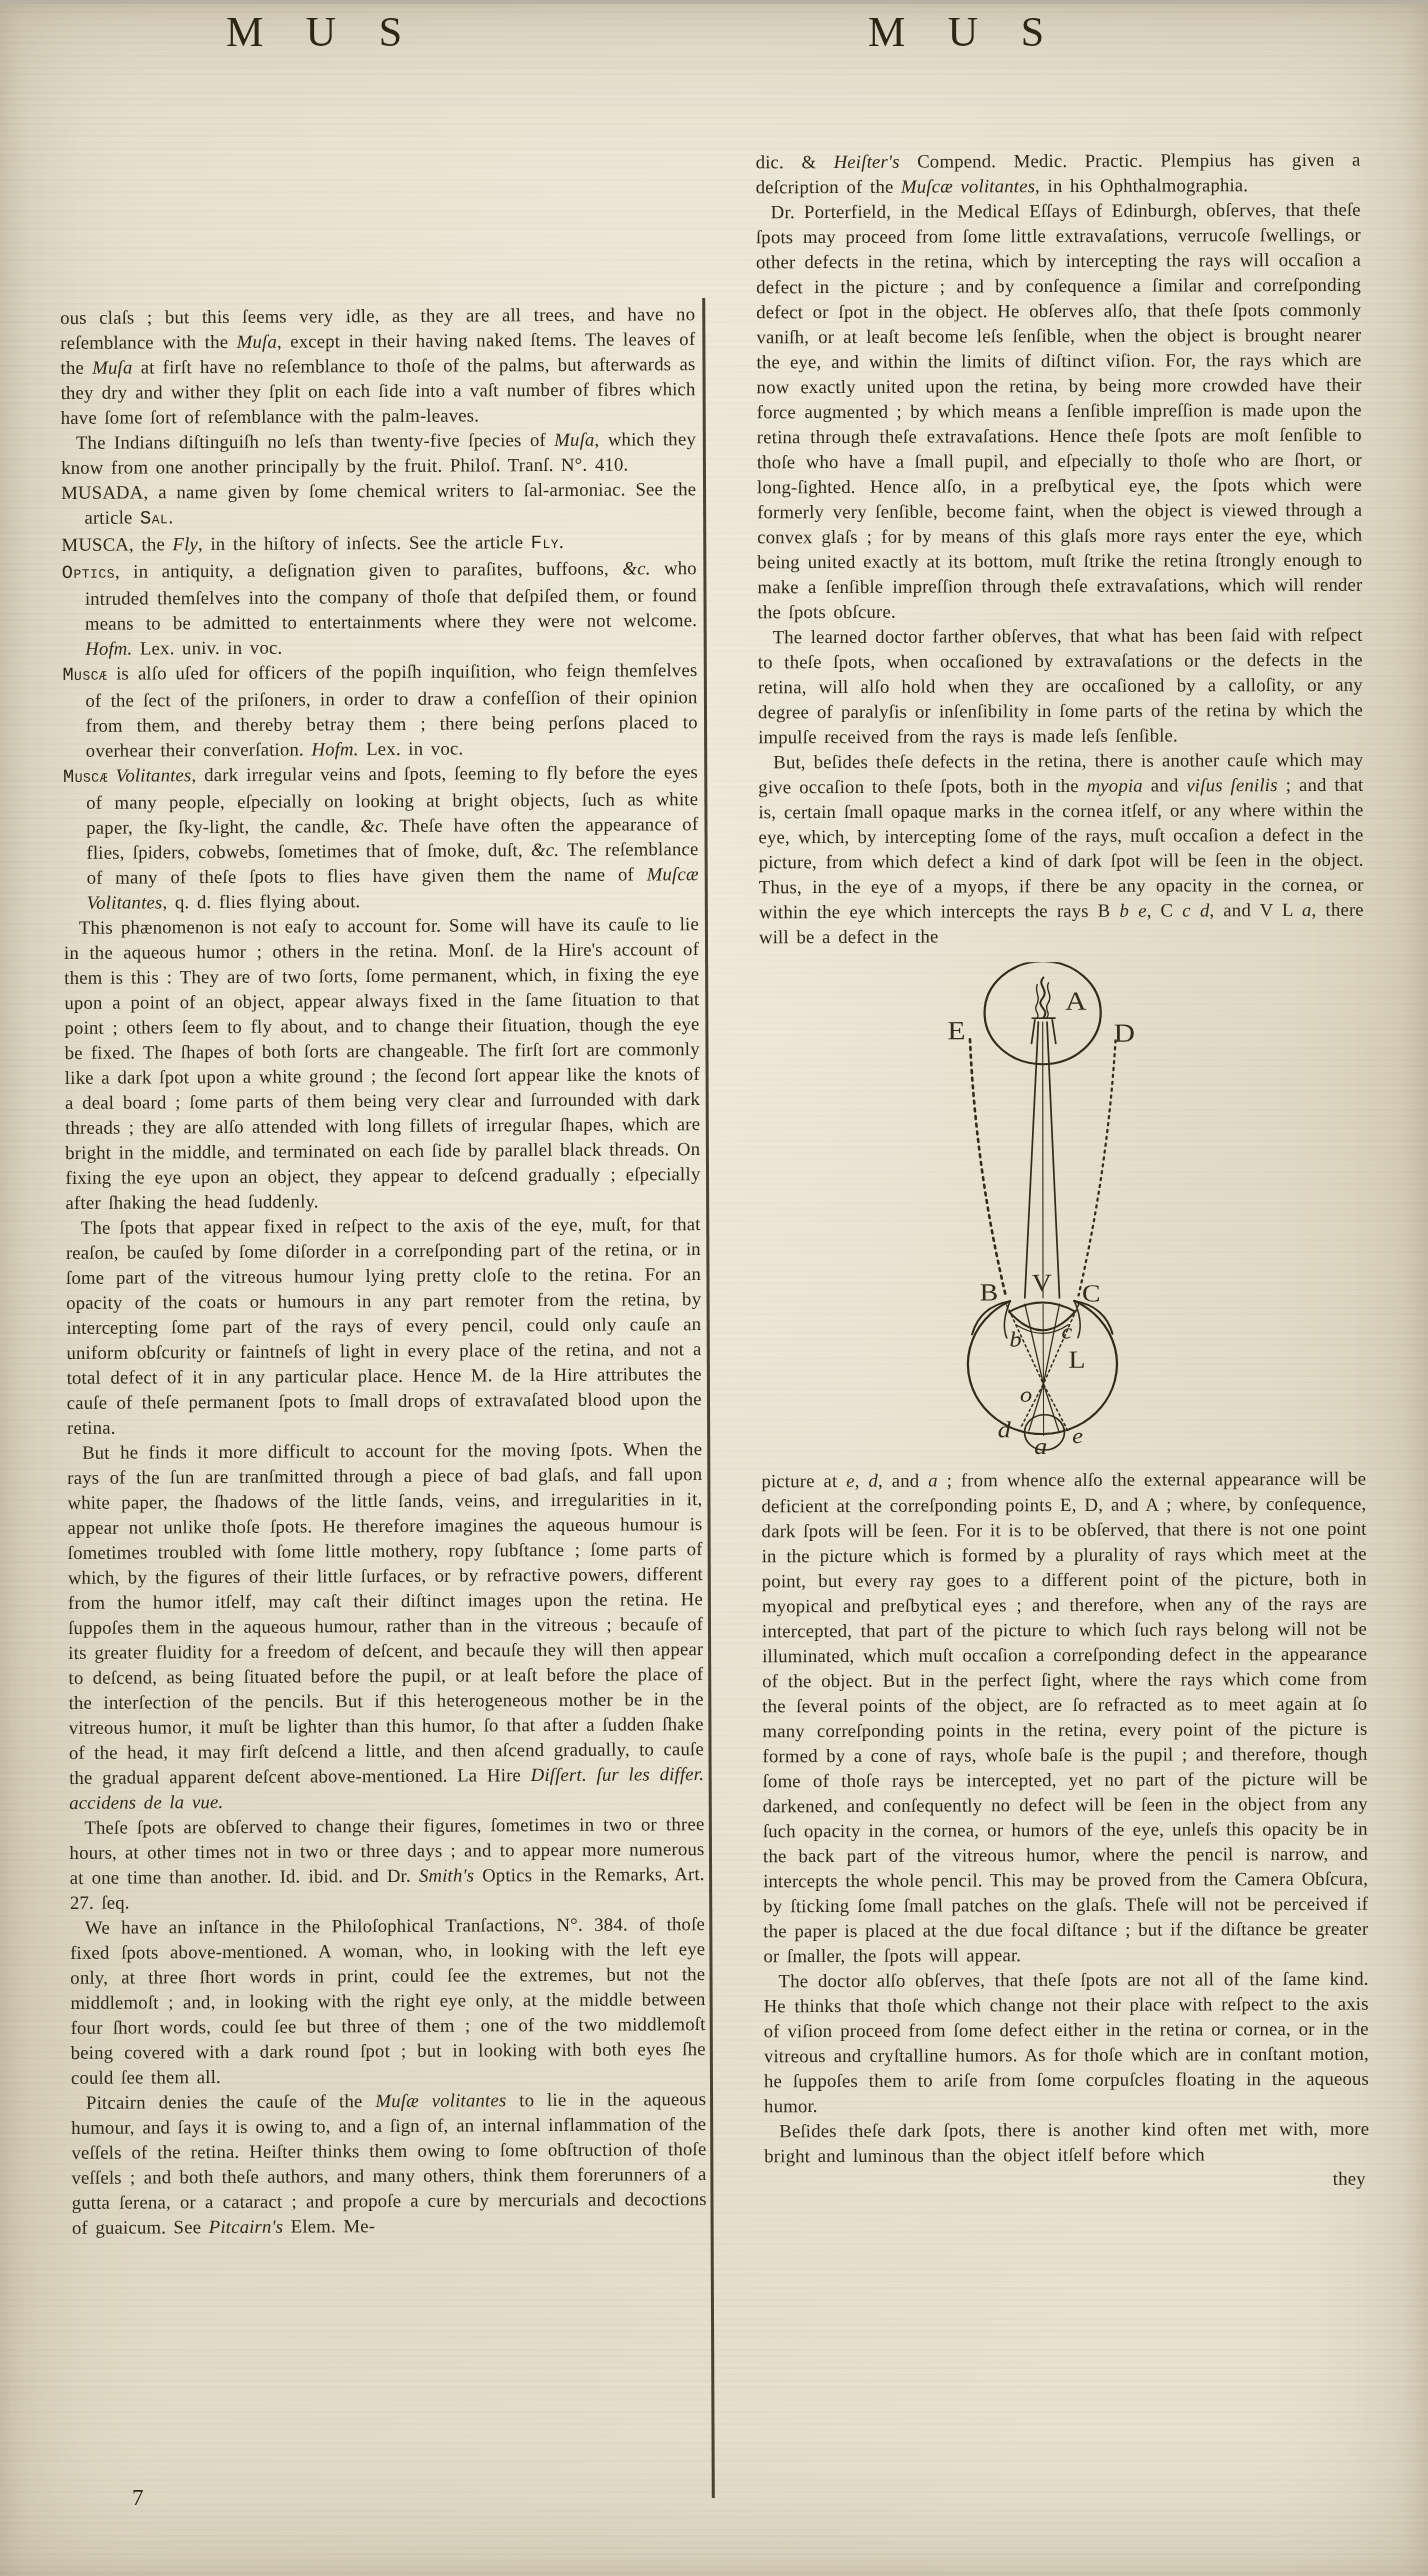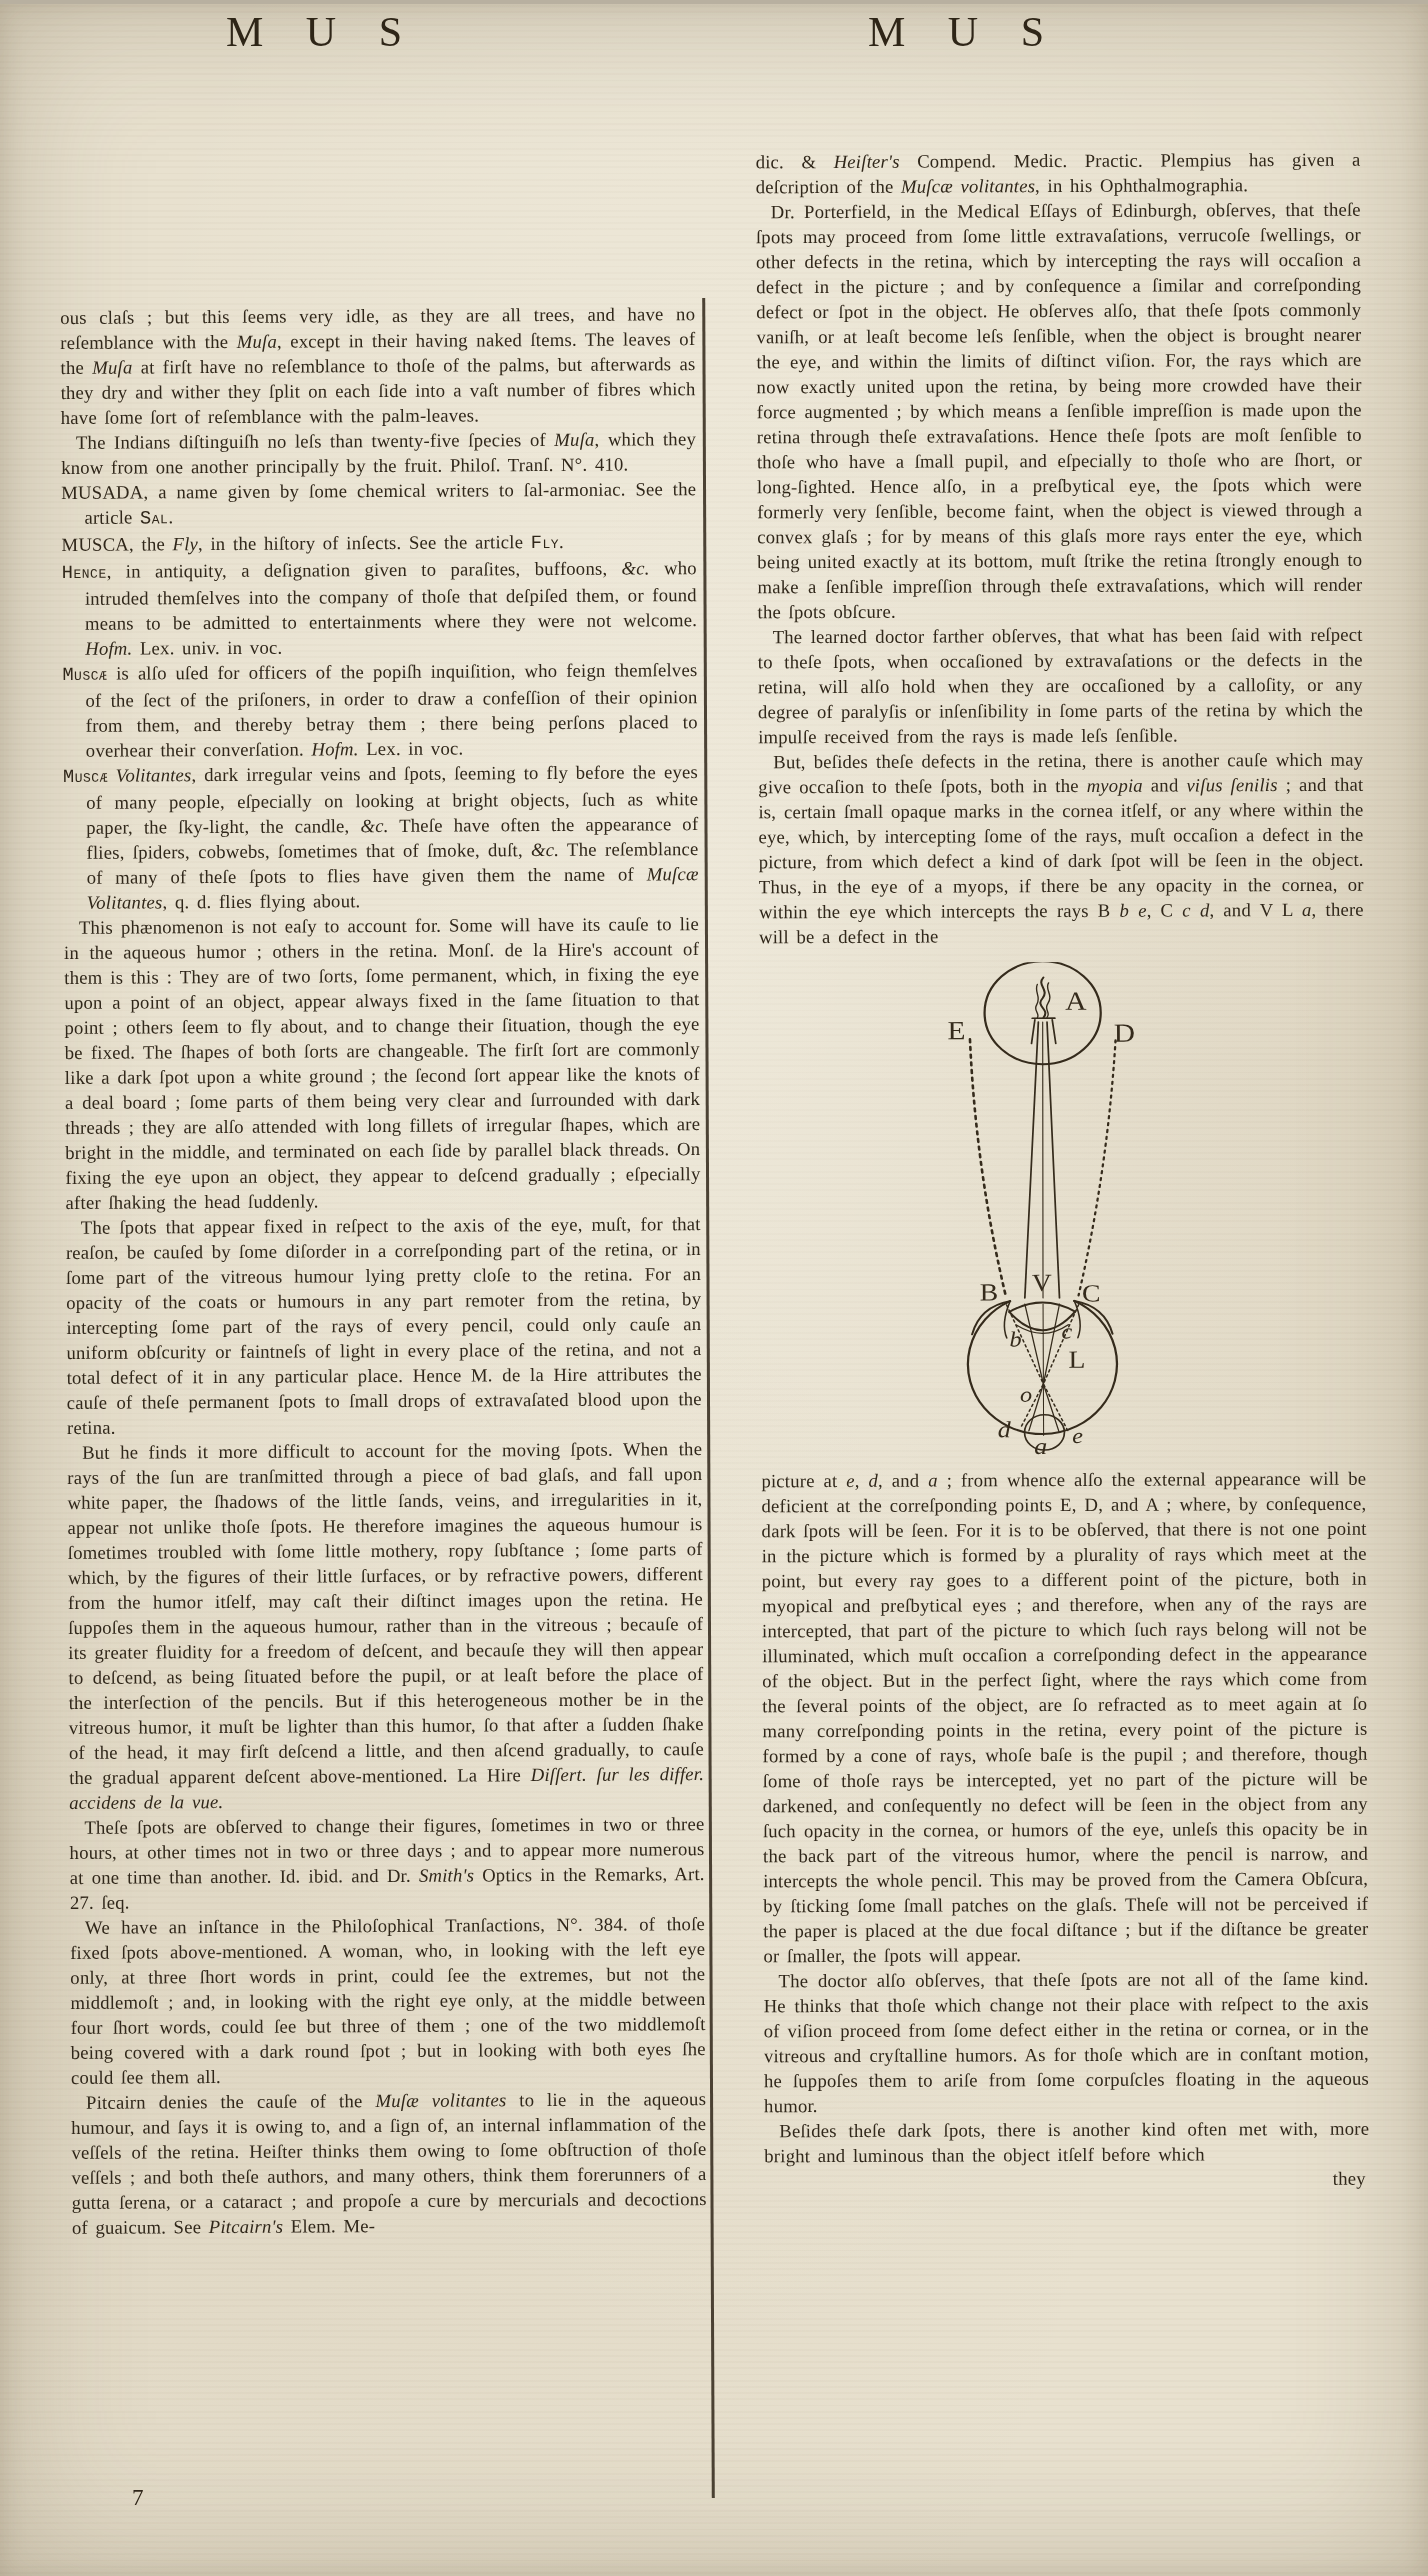--- a/index.html
+++ b/index.html
@@ -63,21 +63,21 @@
   <div class="running-head head-left">M U S</div>
   <div class="running-head head-right">M U S</div>
 
   <div class="divider"></div>
 
   <div class="col col-left">
       <p class="para flush">ous claſs ; but this ſeems very idle, as they are all trees, and have no reſemblance with the <i>Muſa</i>, except in their having naked ſtems. The leaves of the <i>Muſa</i> at firſt have no reſemblance to thoſe of the palms, but afterwards as they dry and wither they ſplit on each ſide into a vaſt number of fibres which have ſome ſort of reſemblance with the palm-leaves.</p>
       <p class="para ind">The Indians diſtinguiſh no leſs than twenty-five ſpecies of <i>Muſa</i>, which they know from one another principally by the fruit. Philoſ. Tranſ. N°. 410.</p>
       <p class="para entry">MUSADA, a name given by ſome chemical writers to ſal-armoniac. See the article <span class="sc">Sal</span>.</p>
       <p class="para entry">MUSCA, the <i>Fly</i>, in the hiſtory of inſects. See the article <span class="sc">Fly</span>.</p>
-      <p class="para entry"><span class="sc">Hence</span>, in antiquity, a deſignation given to paraſites, buffoons, <i>&amp;c.</i> who intruded themſelves into the company of thoſe that deſpiſed them, or found means to be admitted to entertainments where they were not welcome. <i>Hofm.</i> Lex. univ. in voc.</p>
+      <p class="para entry"><span class="sc">Optics</span>, in antiquity, a deſignation given to paraſites, buffoons, <i>&amp;c.</i> who intruded themſelves into the company of thoſe that deſpiſed them, or found means to be admitted to entertainments where they were not welcome. <i>Hofm.</i> Lex. univ. in voc.</p>
       <p class="para entry"><span class="sc">Muscæ</span> is alſo uſed for officers of the popiſh inquiſition, who feign themſelves of the ſect of the priſoners, in order to draw a confeſſion of their opinion from them, and thereby betray them ; there being perſons placed to overhear their converſation. <i>Hofm.</i> Lex. in voc.</p>
       <p class="para entry"><span class="sc">Muscæ</span> <i>Volitantes</i>, dark irregular veins and ſpots, ſeeming to fly before the eyes of many people, eſpecially on looking at bright objects, ſuch as white paper, the ſky-light, the candle, <i>&amp;c.</i> Theſe have often the appearance of flies, ſpiders, cobwebs, ſometimes that of ſmoke, duſt, <i>&amp;c.</i> The reſemblance of many of theſe ſpots to flies have given them the name of <i>Muſcæ Volitantes</i>, q. d. flies flying about.</p>
       <p class="para ind">This phænomenon is not eaſy to account for. Some will have its cauſe to lie in the aqueous humor ; others in the retina. Monſ. de la Hire's account of them is this : They are of two ſorts, ſome permanent, which, in fixing the eye upon a point of an object, appear always fixed in the ſame ſituation to that point ; others ſeem to fly about, and to change their ſituation, though the eye be fixed. The ſhapes of both ſorts are changeable. The firſt ſort are commonly like a dark ſpot upon a white ground ; the ſecond ſort appear like the knots of a deal board ; ſome parts of them being very clear and ſurrounded with dark threads ; they are alſo attended with long fillets of irregular ſhapes, which are bright in the middle, and terminated on each ſide by parallel black threads. On fixing the eye upon an object, they appear to deſcend gradually ; eſpecially after ſhaking the head ſuddenly.</p>
       <p class="para ind">The ſpots that appear fixed in reſpect to the axis of the eye, muſt, for that reaſon, be cauſed by ſome diſorder in a correſponding part of the retina, or in ſome part of the vitreous humour lying pretty cloſe to the retina. For an opacity of the coats or humours in any part remoter from the retina, by intercepting ſome part of the rays of every pencil, could only cauſe an uniform obſcurity or faintneſs of light in every place of the retina, and not a total defect of it in any particular place. Hence M. de la Hire attributes the cauſe of theſe permanent ſpots to ſmall drops of extravaſated blood upon the retina.</p>
       <p class="para ind">But he finds it more difficult to account for the moving ſpots. When the rays of the ſun are tranſmitted through a piece of bad glaſs, and fall upon white paper, the ſhadows of the little ſands, veins, and irregularities in it, appear not unlike thoſe ſpots. He therefore imagines the aqueous humour is ſometimes troubled with ſome little mothery, ropy ſubſtance ; ſome parts of which, by the figures of their little ſurfaces, or by refractive powers, different from the humor itſelf, may caſt their diſtinct images upon the retina. He ſuppoſes them in the aqueous humour, rather than in the vitreous ; becauſe of its greater fluidity for a freedom of deſcent, and becauſe they will then appear to deſcend, as being ſituated before the pupil, or at leaſt before the place of the interſection of the pencils. But if this heterogeneous mother be in the vitreous humor, it muſt be lighter than this humor, ſo that after a ſudden ſhake of the head, it may firſt deſcend a little, and then aſcend gradually, to cauſe the gradual apparent deſcent above-mentioned. La Hire <i>Diſſert. ſur les differ. accidens de la vue.</i></p>
       <p class="para ind">Theſe ſpots are obſerved to change their figures, ſometimes in two or three hours, at other times not in two or three days ; and to appear more numerous at one time than another. Id. ibid. and Dr. <i>Smith's</i> Optics in the Remarks, Art. 27. ſeq.</p>
       <p class="para ind">We have an inſtance in the Philoſophical Tranſactions, N°. 384. of thoſe fixed ſpots above-mentioned. A woman, who, in looking with the left eye only, at three ſhort words in print, could ſee the extremes, but not the middlemoſt ; and, in looking with the right eye only, at the middle between four ſhort words, could ſee but three of them ; one of the two middlemoſt being covered with a dark round ſpot ; but in looking with both eyes ſhe could ſee them all.</p>
       <p class="para ind">Pitcairn denies the cauſe of the <i>Muſæ volitantes</i> to lie in the aqueous humour, and ſays it is owing to, and a ſign of, an internal inflammation of the veſſels of the retina. Heiſter thinks them owing to ſome obſtruction of thoſe veſſels ; and both theſe authors, and many others, think them forerunners of a gutta ſerena, or a cataract ; and propoſe a cure by mercurials and decoctions of guaicum. See <i>Pitcairn's</i> Elem. Me-</p>
     </div>
 

